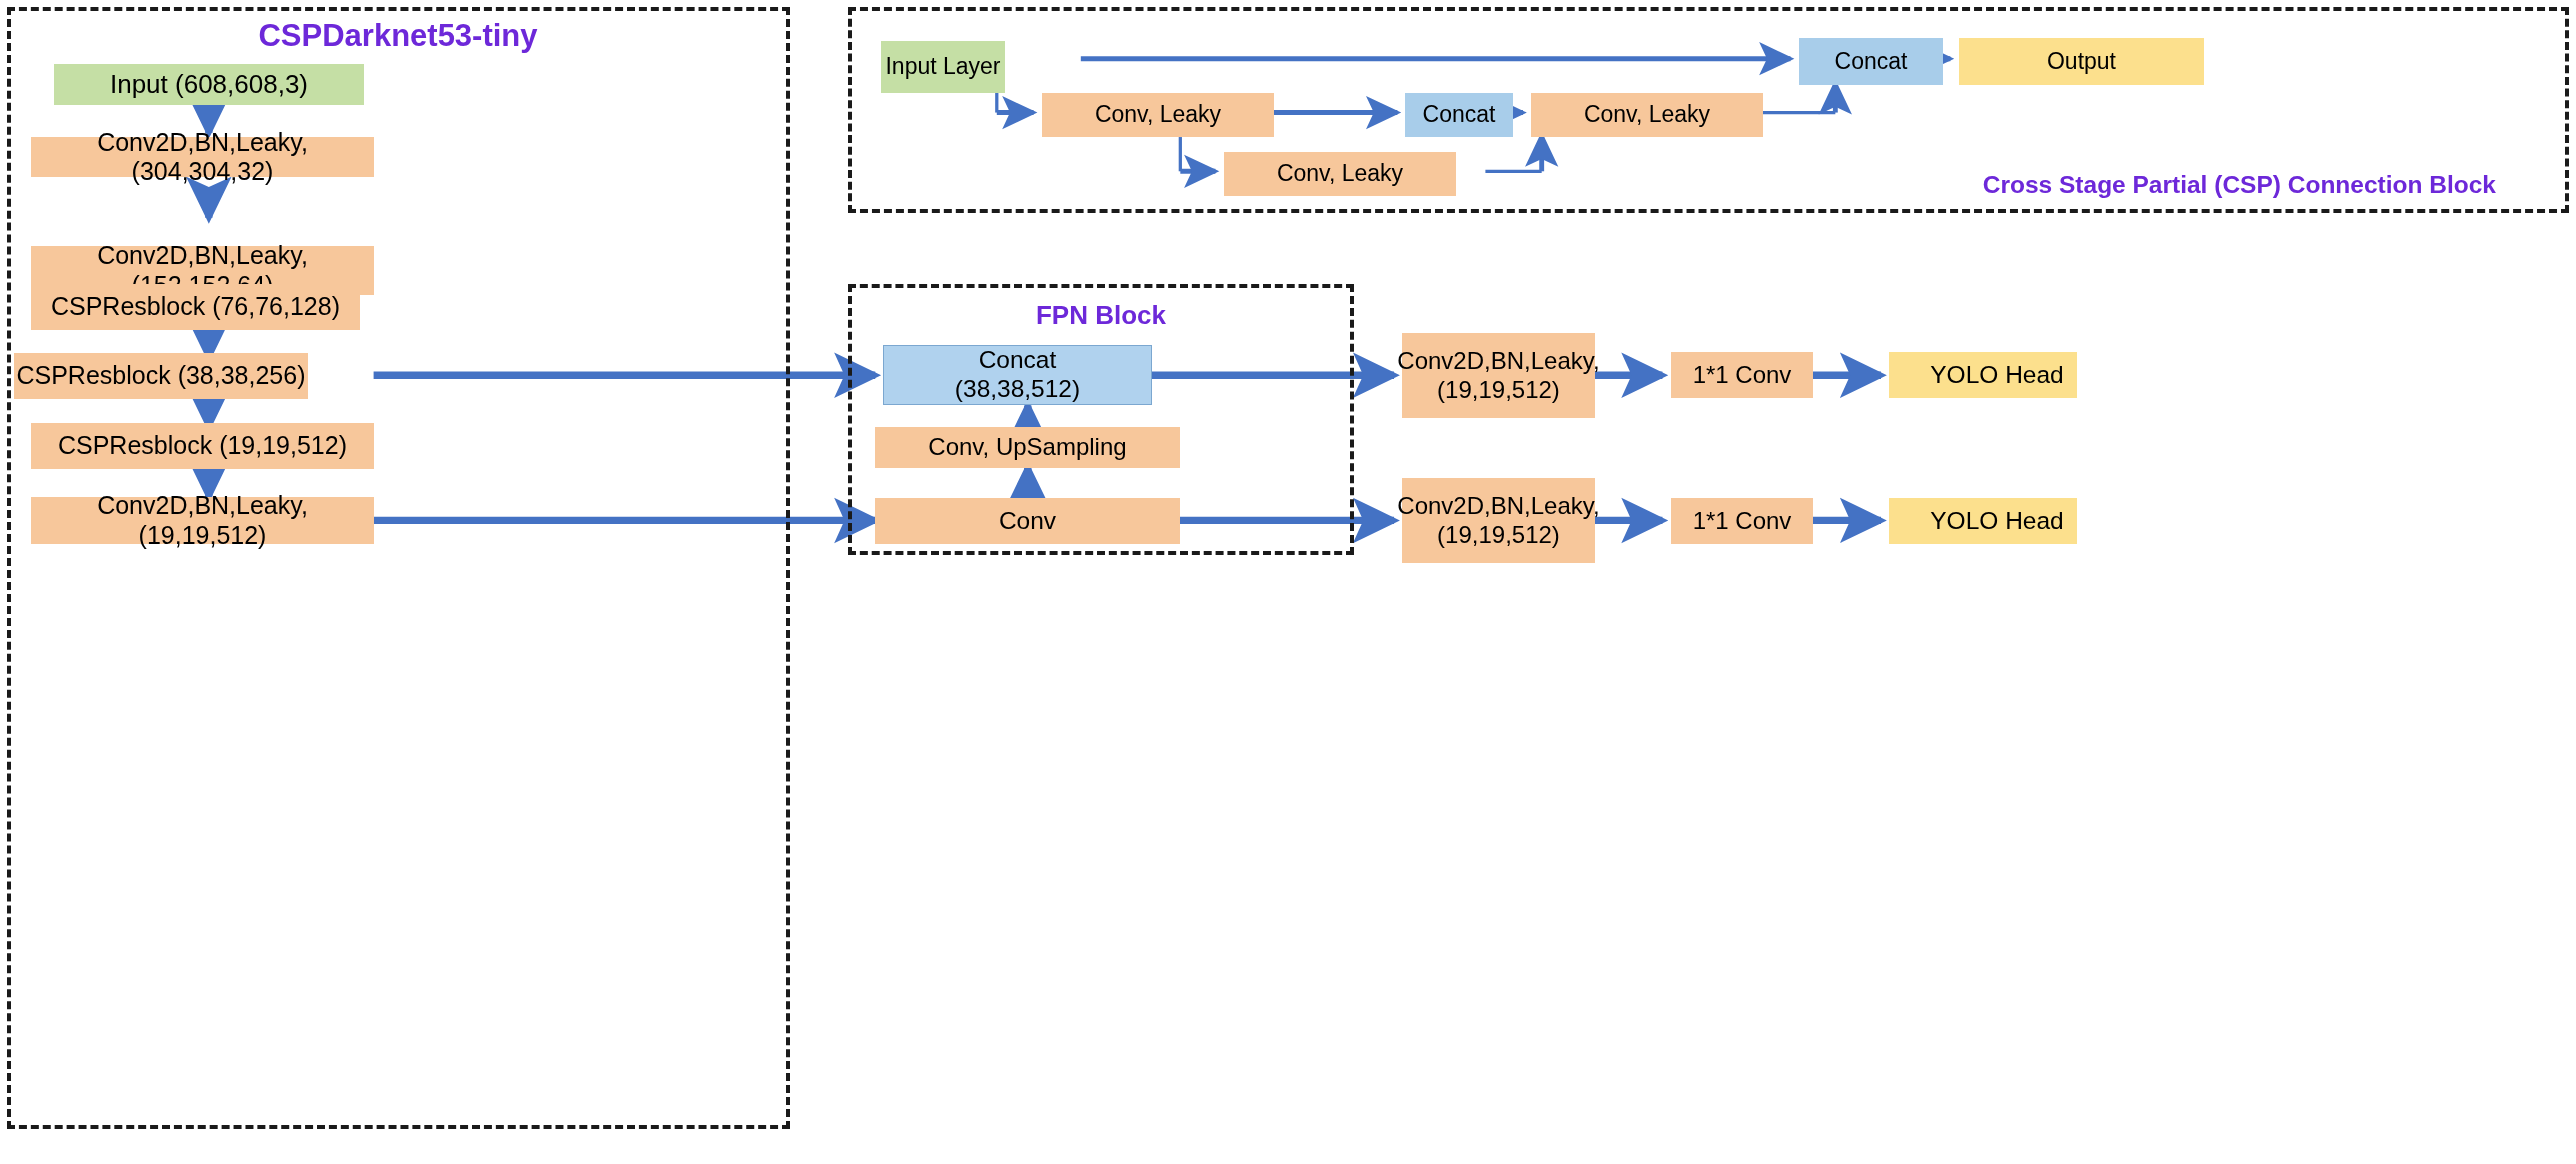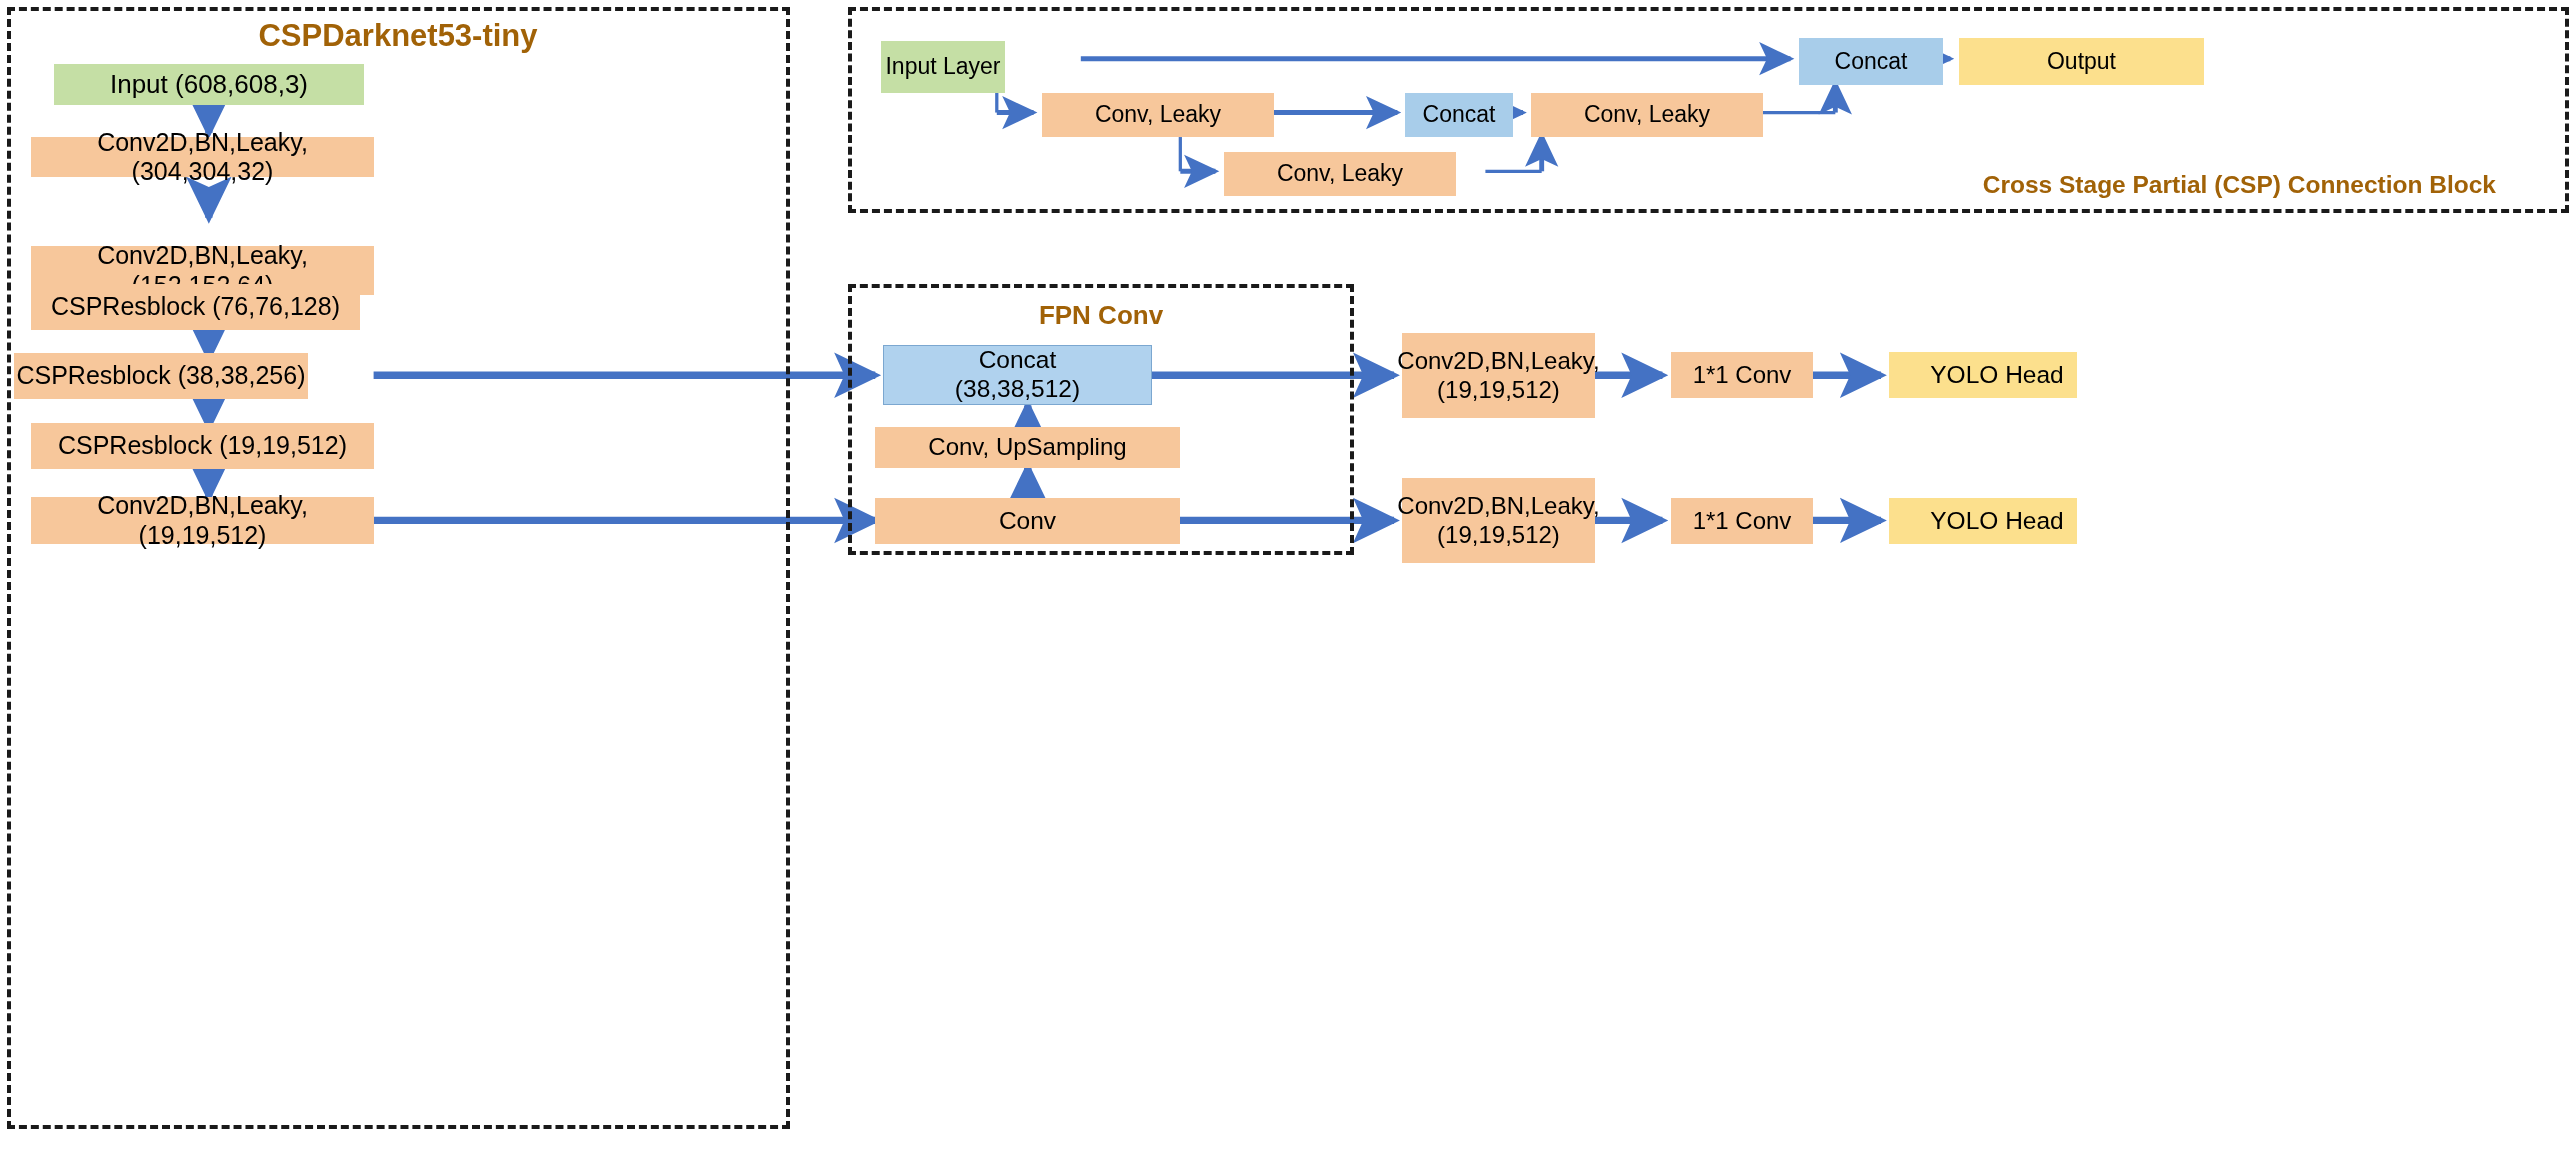--- a/index.html
+++ b/index.html
@@ -17,21 +17,21 @@
   }
   .dashed-group {
     position: absolute;
     border: 4.1px dashed #1a1a1a;
     box-sizing: border-box;
     background: transparent;
   }
   .group-title {
     position: absolute;
     font-weight: bold;
-    color: #a16207;
+    color: #6d28d9;
     text-align: center;
     white-space: nowrap;
   }
   .node {
     position: absolute;
     box-sizing: border-box;
     display: flex;
     align-items: center;
     justify-content: center;
     text-align: center;
@@ -142,21 +142,21 @@
   <div class="node n-blue" style="left:1405px; top:93px; width:108px; height:44px; font-size:23px;">Concat</div>
 
   <div class="node n-orange" style="left:1531px; top:93px; width:232px; height:44px; font-size:23px;">Conv, Leaky</div>
 
   <div class="node n-blue" style="left:1799px; top:38px; width:144px; height:47px; font-size:23px;">Concat</div>
 
   <div class="node n-yellow" style="left:1959px; top:38px; width:245px; height:47px; font-size:23px;">Output</div>
 
   <div class="dashed-group" style="left:848px; top:284px; width:506px; height:271px;"></div>
 
-  <div class="group-title" style="left:848px; top:300px; width:506px; font-size:26px;">FPN Conv</div>
+  <div class="group-title" style="left:848px; top:300px; width:506px; font-size:26px;">FPN Block</div>
 
   <div class="node n-blue-b" style="left:883px; top:345px; width:269px; height:60px; font-size:24.5px;">Concat
 (38,38,512)</div>
 
   <div class="node n-orange" style="left:875px; top:427px; width:305px; height:41px; font-size:24px;">Conv, UpSampling</div>
 
   <div class="node n-orange" style="left:875px; top:498px; width:305px; height:46px; font-size:24.5px;">Conv</div>
 
   <div class="node n-orange" style="left:1402px; top:333px; width:193px; height:85px; font-size:24px;">Conv2D,BN,Leaky,
 (19,19,512)</div>

